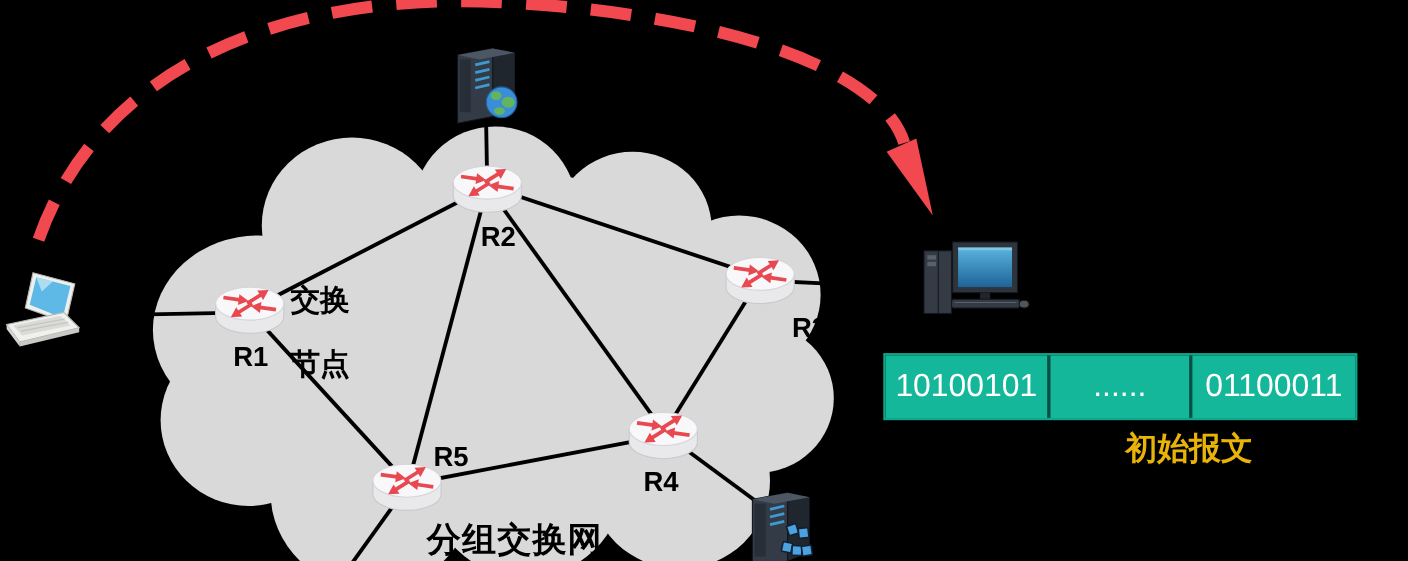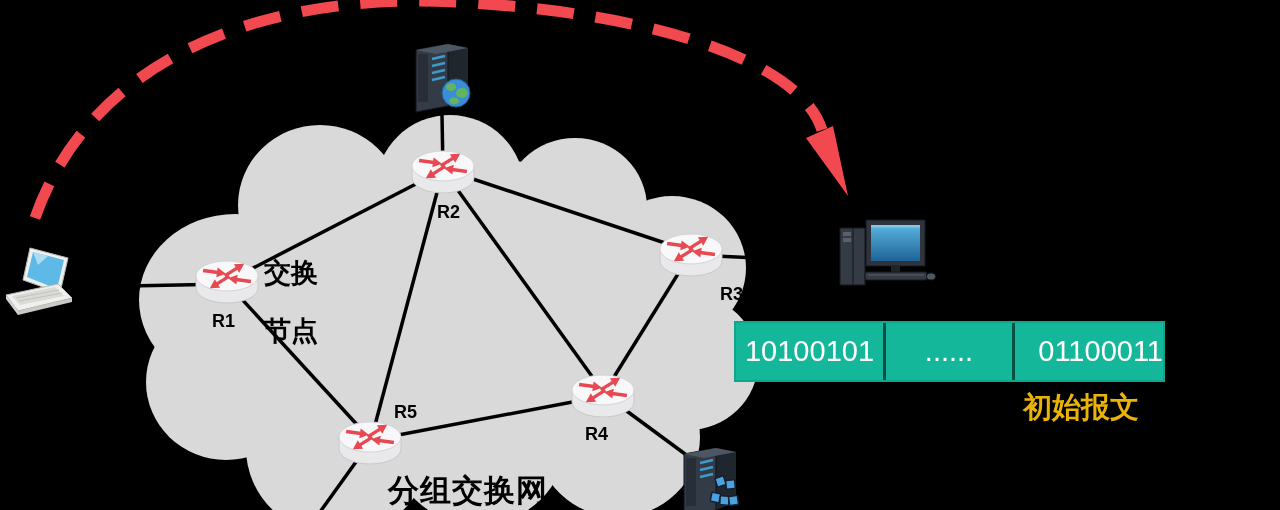--- a/index.html
+++ b/index.html
@@ -1,34 +1,34 @@
 <!DOCTYPE html>
 <html><head>
 <meta charset="utf-8">
 <style>
   html,body{margin:0;padding:0;background:#000;}
   #stage{position:relative;width:1280px;height:510px;background:#000;overflow:hidden;
          font-family:"Liberation Sans","DejaVu Sans",sans-serif;}
   #net-svg{position:absolute;left:0;top:0;}
   .lbl{position:absolute;color:#000;font-weight:700;white-space:pre;}
-  .r-lbl{font-size:18px;}
+  .r-lbl{font-size:25px;}
   #lbl-r1{left:212px;top:311px;}
   #lbl-r2{left:437px;top:202px;}
   #lbl-r3{left:681px;top:284px;margin-left:39px;}
   #lbl-r4{left:585px;top:424px;text-align:right;}
   #lbl-r5{left:394px;top:402px;}
   #switch-node{left:264px;top:259px;font-size:27px;line-height:1.08;text-align:center;}
   #net-name{left:388px;top:470px;font-size:31px;letter-spacing:1px;}
-  #pk-row{position:absolute;left:734px;top:321px;width:431px;height:61px;
+  #pk-row{position:absolute;left:803px;top:321px;width:431px;height:61px;
           box-sizing:border-box;border:2px solid #0fa78b;display:flex;}
   .pk-cell{background:#14b79a;color:#fff;font-size:29px;text-align:center;
            line-height:56px;box-sizing:border-box;height:57px;}
   .pk-cell.c1{width:147px;}
   .pk-cell.c2{width:132px;border-left:3px solid #0b4f44;border-right:3px solid #0b4f44;}
-  .pk-cell.c3{width:148px;text-align:right;}
+  .pk-cell.c3{width:148px;}
   #pk-caption{position:absolute;left:1023px;top:388px;font-size:29px;font-weight:700;
               color:#eab308;white-space:pre;}
 </style>
 </head>
 <body>
 
 <div id="stage">
 
 <svg id="net-svg" width="1280" height="510" viewBox="0 0 1280 510">
   <defs>

